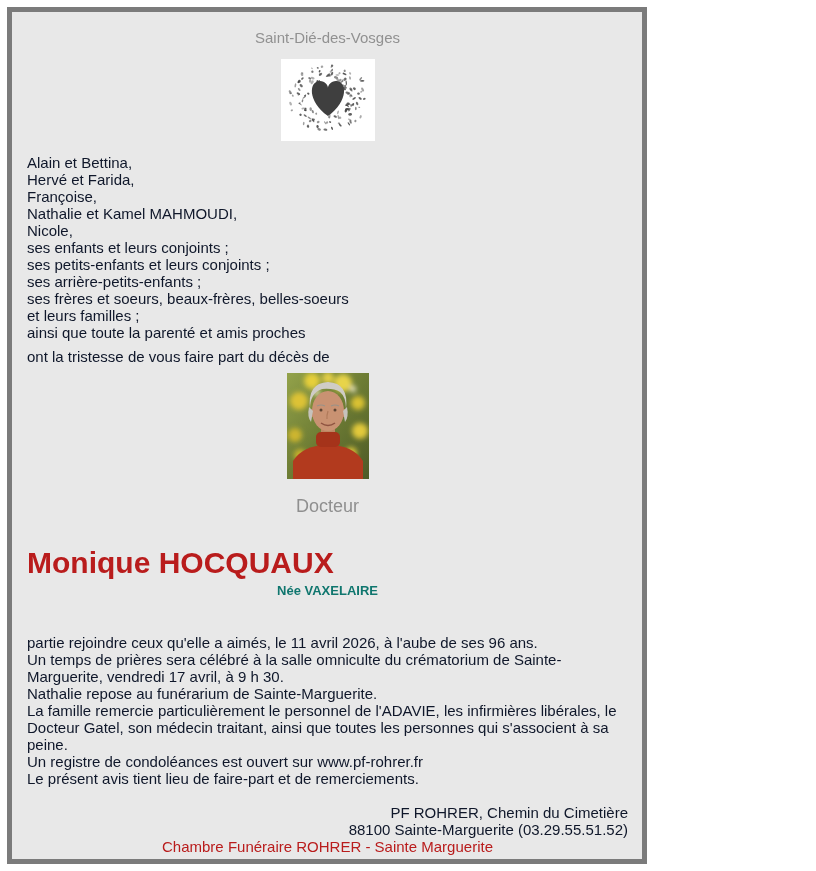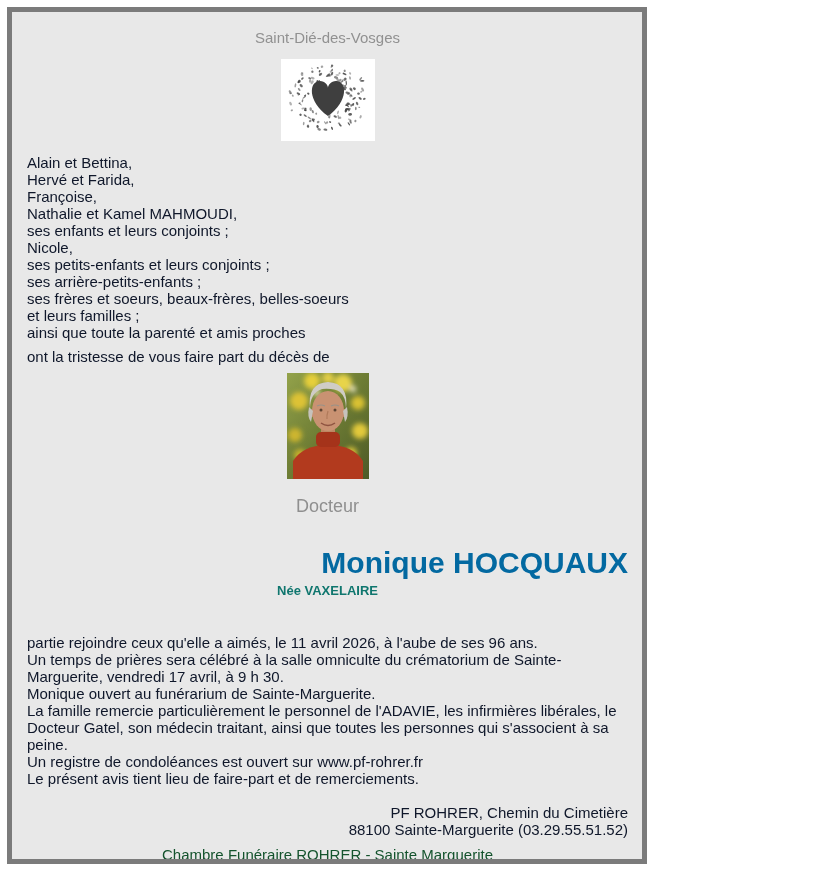--- a/index.html
+++ b/index.html
@@ -26,31 +26,31 @@
     font-size:15px;line-height:17px;color:#0f172a;
   }
   .intro{margin-top:7px;}
   .portrait{
     width:82px;height:106px;margin:8px auto 0;display:block;
   }
   .madame{
     margin-top:17px;text-align:center;font-size:18px;line-height:20px;color:#8f8f8f;
   }
   .name{
-    margin-top:30px;text-align:right;font-size:30px;line-height:34px;
-    font-weight:bold;color:#0369a1;
+    margin-top:30px;text-align:left;font-size:30px;line-height:34px;
+    font-weight:bold;color:#b91c1c;
   }
   .maiden{
     margin-top:3px;text-align:center;font-size:13px;line-height:15px;
     font-weight:bold;color:#0f766e;
   }
   .details{margin-top:36px;}
   .contact{margin-top:17px;text-align:right;}
   .footer{
-    margin-top:8px;text-align:center;font-size:15px;line-height:17px;color:#14532d;
+    margin-top:0;text-align:center;font-size:15px;line-height:17px;color:#b91c1c;
   }
 </style>
 </head>
 <body>
 
 <div class="page">
   <div class="panel">
     <div class="content">
 
       <div class="city">Saint-Dié-des-Vosges</div>
@@ -193,22 +193,22 @@
             <path d="M47 57 C26 42 28 22 39 22 C44 22 47 26 47 29 C47 26 50 22 55 22 C66 22 68 42 47 57 Z" fill="#3f3f3f"></path>
           </svg>
         </span>
       </div>
 
       <div class="family">
         <div>Alain et Bettina,</div>
         <div>Hervé et Farida,</div>
         <div>Françoise,</div>
         <div>Nathalie et Kamel MAHMOUDI,</div>
+        <div>Nicole,</div>
         <div>ses enfants et leurs conjoints ;</div>
-        <div>Nicole,</div>
         <div>ses petits-enfants et leurs conjoints ;</div>
         <div>ses arrière-petits-enfants ;</div>
         <div>ses frères et soeurs, beaux-frères, belles-soeurs</div>
         <div>et leurs familles ;</div>
         <div>ainsi que toute la parenté et amis proches</div>
       </div>
 
       <div class="intro">ont la tristesse de vous faire part du décès de</div>
 
       <div class="portrait">
@@ -255,21 +255,21 @@
         </svg>
       </div>
 
       <div class="madame">Docteur</div>
       <div class="name">Monique HOCQUAUX</div>
       <div class="maiden">Née VAXELAIRE</div>
 
       <div class="details">
         <div>partie rejoindre ceux qu'elle a aimés, le 11 avril 2026, à l'aube de ses 96 ans.</div>
         <div>Un temps de prières sera célébré à la salle omniculte du crématorium de Sainte-Marguerite, vendredi 17 avril, à 9 h 30.</div>
-        <div>Monique ouvert au funérarium de Sainte-Marguerite.</div>
+        <div>Nathalie repose au funérarium de Sainte-Marguerite.</div>
         <div>La famille remercie particulièrement le personnel de l'ADAVIE, les infirmières libérales, le Docteur Gatel, son médecin traitant, ainsi que toutes les personnes qui s'associent à sa peine.</div>
         <div>Un registre de condoléances est ouvert sur www.pf-rohrer.fr</div>
         <div>Le présent avis tient lieu de faire-part et de remerciements.</div>
       </div>
 
       <div class="contact">
         <div>PF ROHRER, Chemin du Cimetière</div>
         <div>88100 Sainte-Marguerite (03.29.55.51.52)</div>
       </div>
 

